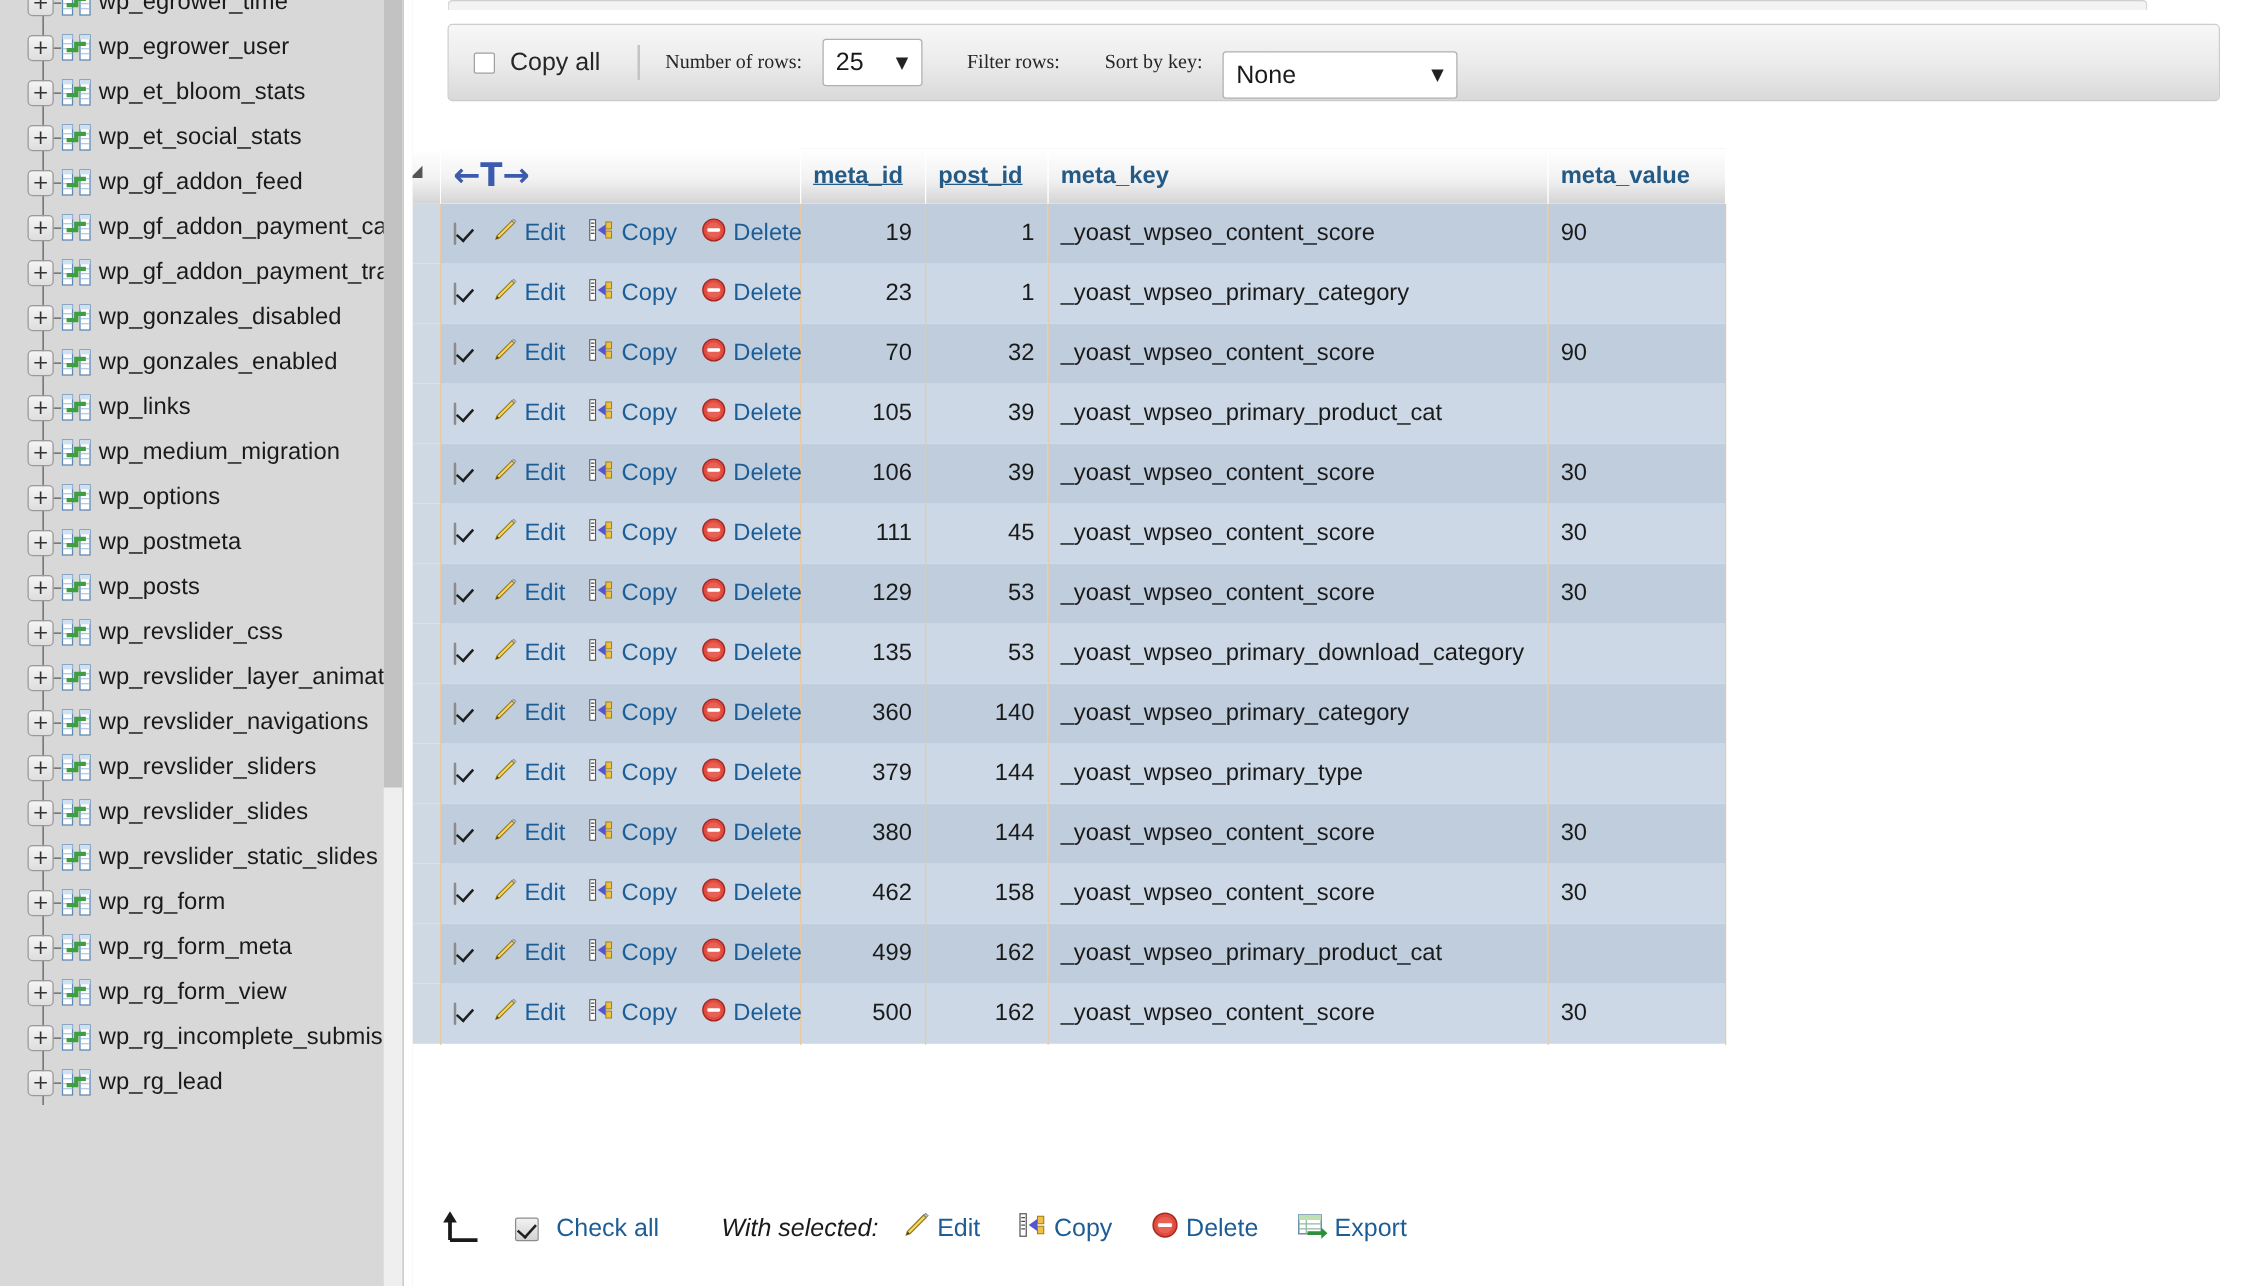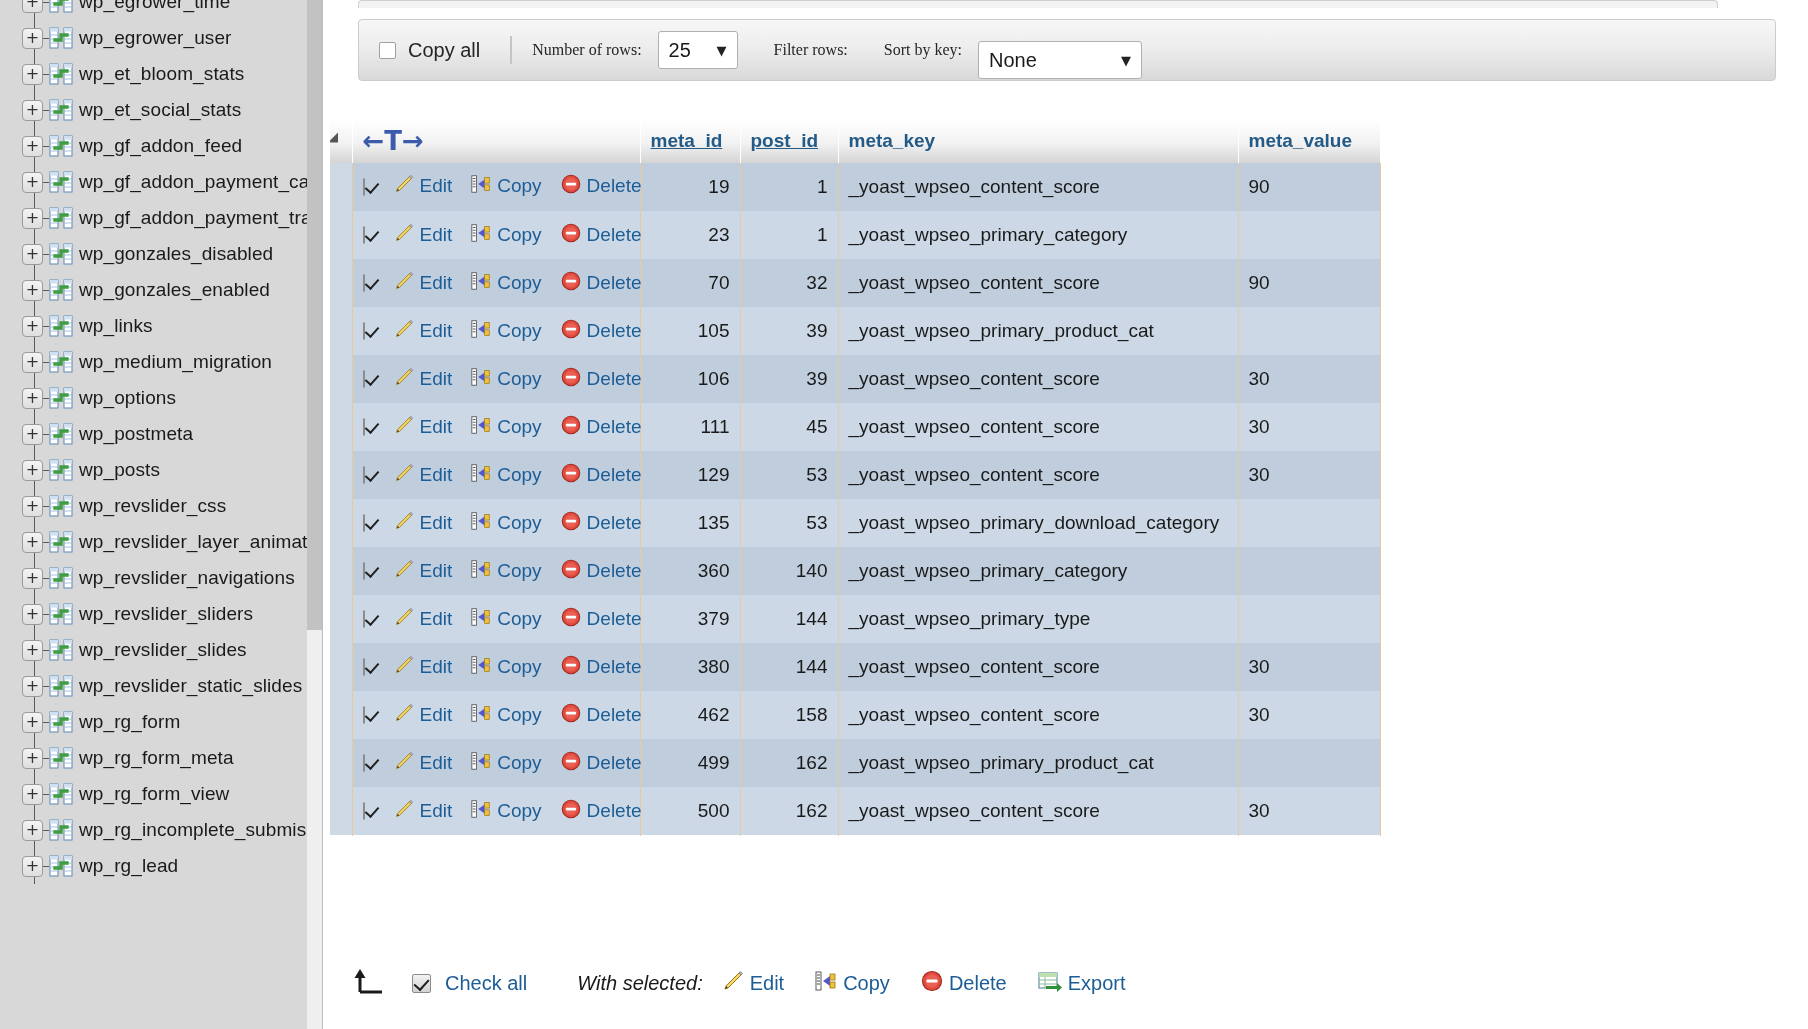--- a/index.html
+++ b/index.html
@@ -204,21 +204,21 @@
     cursor: pointer;
   }
   .select-box .caret {
     margin-left: auto;
     padding-left: 14px;
     font-size: 13px;
     color: #222;
     font-family: "DejaVu Sans", sans-serif;
   }
   #numrows-select { width: 80px; margin-left: 16px; }
-  #sortkey-select { width: 164px; margin-left: 16px; margin-top: 20px; }
+  #sortkey-select { width: 188px; margin-left: 16px; margin-top: 20px; }
   #filter-input {
     width: 250px;
     height: 38px;
     margin-left: 14px;
     border: 1px solid #b0b0b0;
     border-radius: 3px;
     background: #fff;
     font-size: 20px;
     color: #6e6e6e;
     padding: 0 8px;

